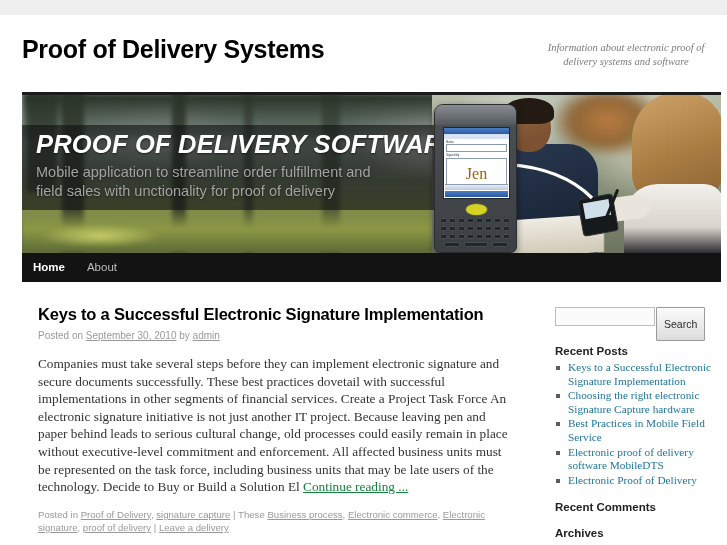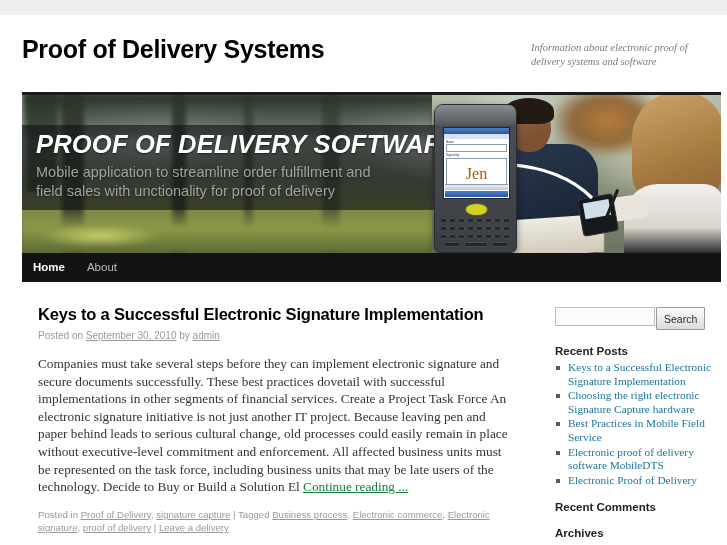--- a/index.html
+++ b/index.html
@@ -25,21 +25,21 @@
   }
   .site-title {
     position:absolute; left:0; top:6px;
     font-size:25px; font-weight:bold; color:#000;
     letter-spacing:-0.3px;
     font-family:"Liberation Sans", sans-serif;
     white-space:nowrap;
   }
   .site-desc {
     position:absolute; right:0; top:12px; width:190px;
-    text-align:left;
+    text-align:center;
     font-family:"Liberation Serif", serif;
     font-style:italic;
     font-size:10.5px; line-height:14px; color:#7b7b7b;
   }
   
   .banner {
     position:absolute; left:14px; top:77px; width:699px; height:161px;
     overflow:hidden;
     background:#39413c;
   }
@@ -258,21 +258,21 @@
     position:absolute; left:547px; top:292px; width:166px;
   }
   .searchform { position:relative; height:24px; }
   .searchfield {
     position:absolute; left:0; top:0; width:100px; height:19px;
     border:1px solid #bdbdbd; background:#fbfbfb;
     font-family:"Liberation Sans", sans-serif; font-size:11px;
     padding:1px 3px; color:#333; outline:none;
   }
   .searchsubmit {
-    position:absolute; left:101px; top:0; height:23px; padding:0 7px;
+    position:absolute; left:101px; top:0; height:34px; padding:0 7px;
     border:1px solid #9b9b9b;
     background:linear-gradient(180deg,#fbfbfb 0%,#dcdcdc 100%);
     font-family:"Liberation Sans", sans-serif; font-size:10.5px;
     color:#2b2b2b; cursor:pointer; border-radius:1px;
   }
   .widget { margin-top:14px; }
   .widget-title {
     font-size:11.5px; font-weight:bold; color:#222;
     font-family:"Liberation Sans", sans-serif; margin-bottom:4px;
   }
@@ -395,21 +395,21 @@
       <a href="#">admin</a>
     </div>
     <div class="entry-body">
       <span>Companies must take several steps before they can implement electronic signature and secure documents successfully. These best practices dovetail with successful implementations in other segments of financial services. Create a Project Task Force An electronic signature initiative is not just another IT project. Because leaving pen and paper behind leads to serious cultural change, old processes could easily remain in place without executive-level commitment and enforcement. All affected business units must be represented on the task force, including business units that may be late users of the technology. Decide to Buy or Build a Solution El </span><a href="#" class="more">Continue reading ...</a>
     </div>
     <div class="entry-footer">
       <span>Posted in</span>
       <a href="#">Proof of Delivery</a><span>,</span>
       <a href="#">signature capture</a>
       <span>|</span>
-      <span>Tagged</span>
+      <span>These</span>
       <a href="#">Business process</a><span>,</span>
       <a href="#">Electronic commerce</a><span>,</span>
       <a href="#">Electronic signature</a><span>,</span>
       <a href="#">proof of delivery</a>
       <span>|</span>
       <a href="#">Leave a delivery</a>
     </div>
   </div>
 
   <div class="sidebar">

